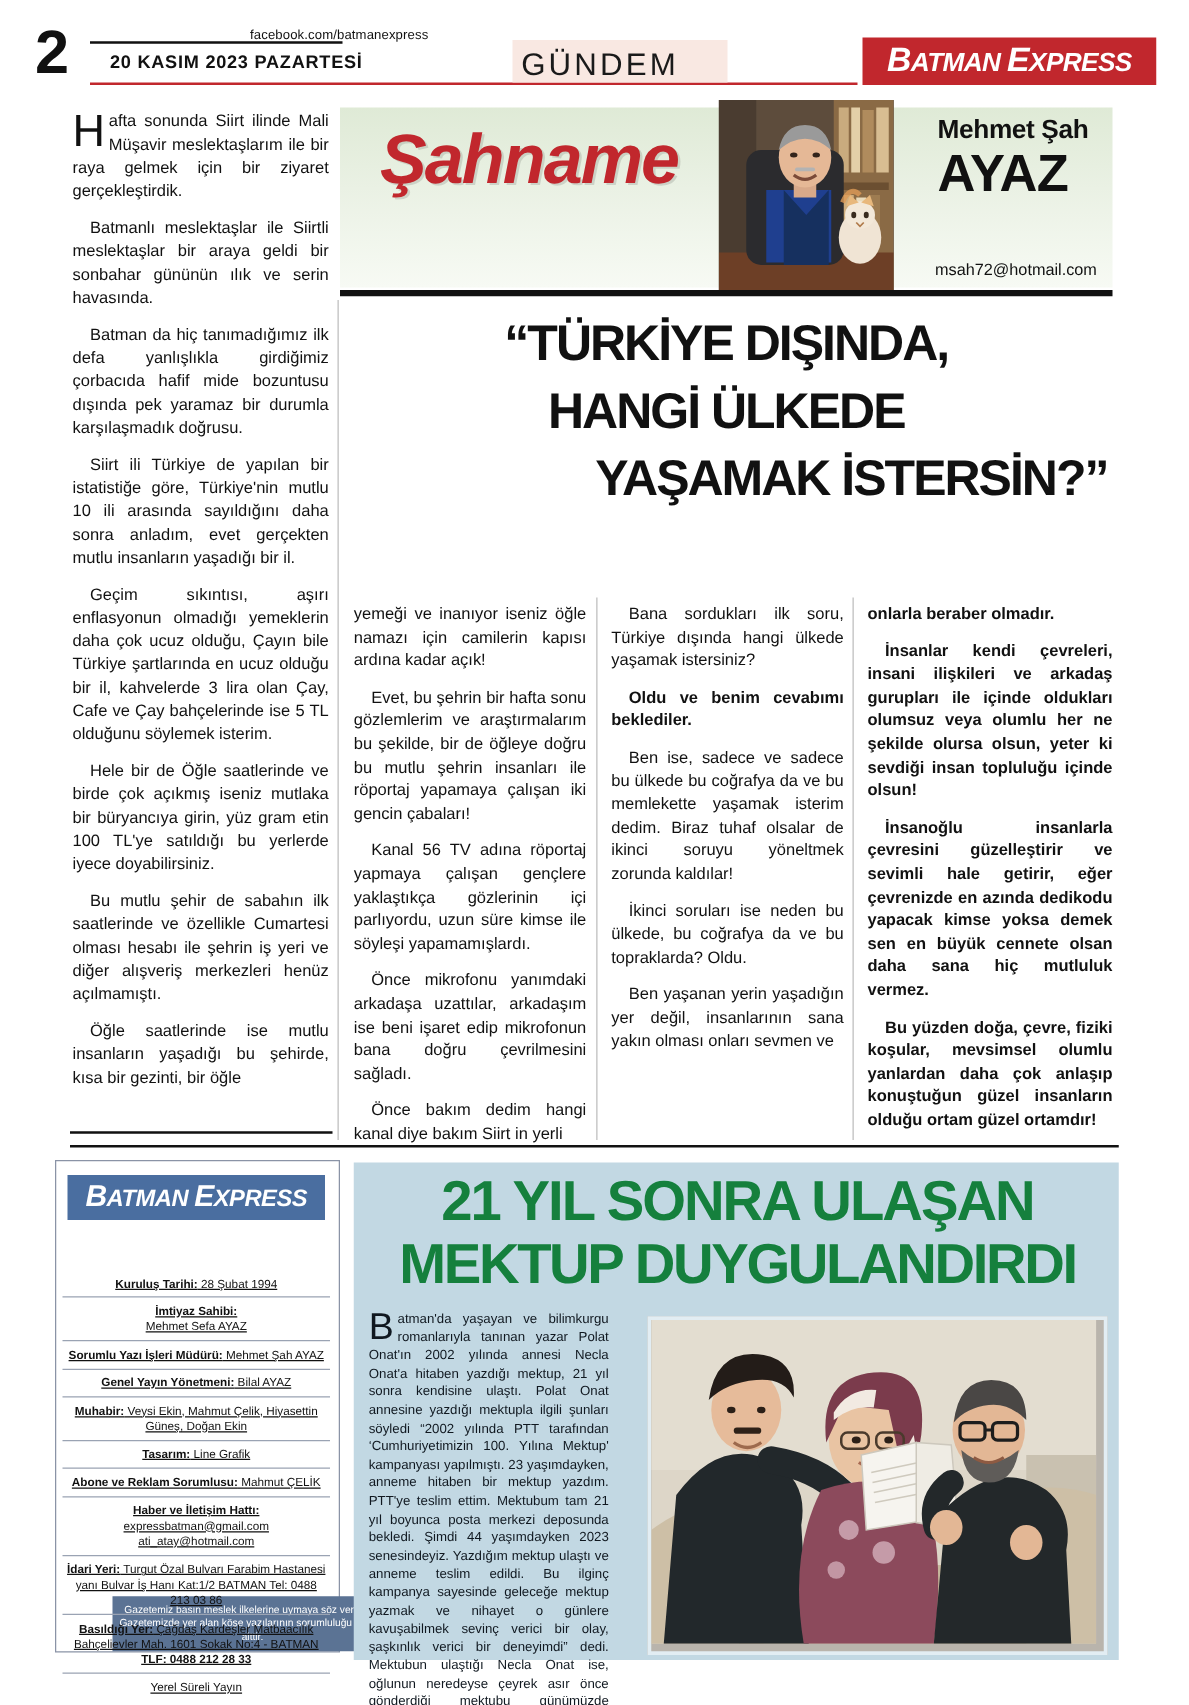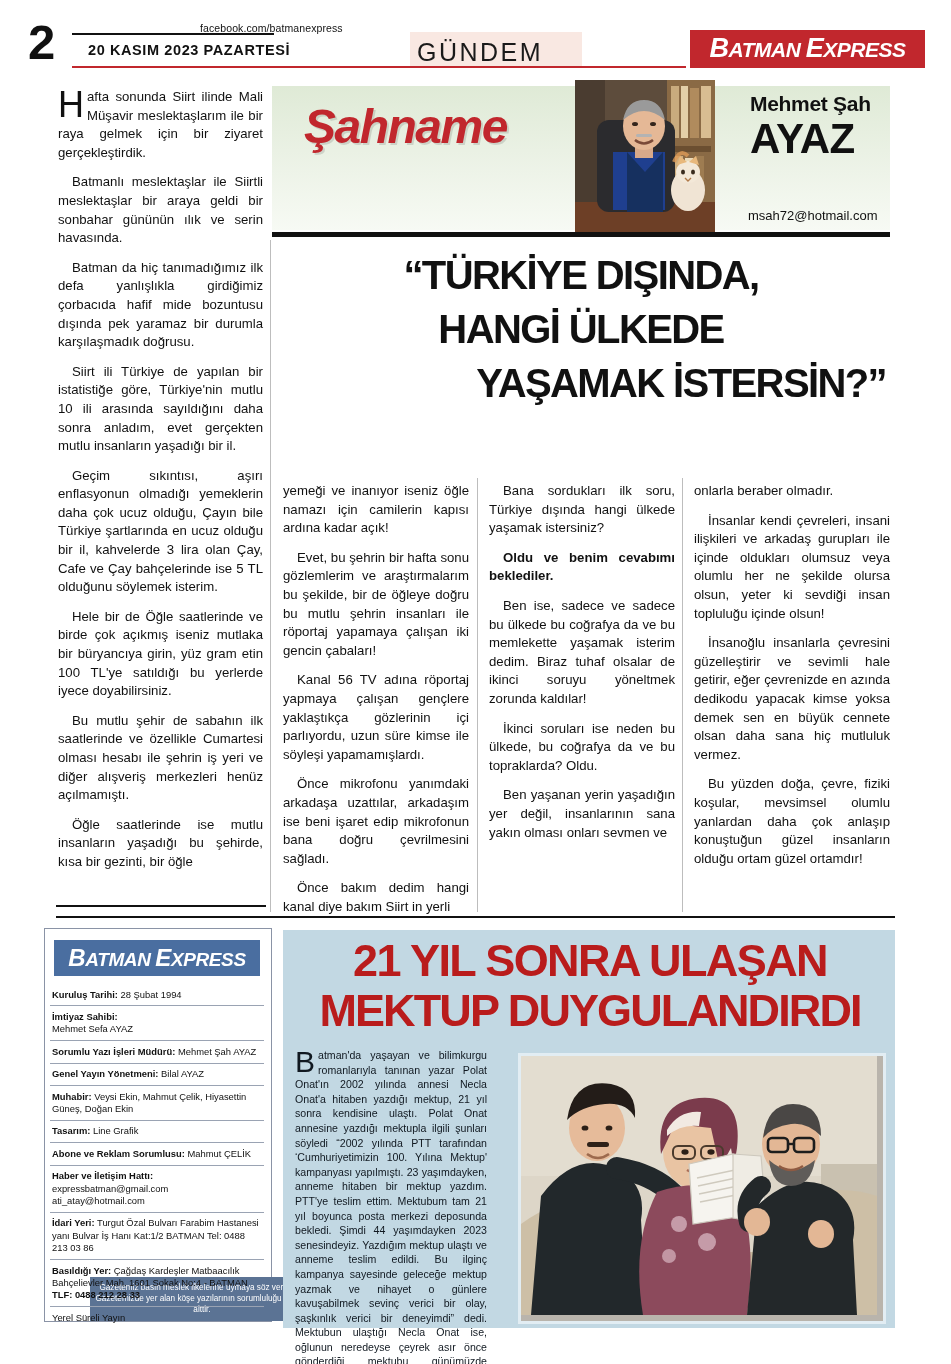--- a/index.html
+++ b/index.html
@@ -61,21 +61,21 @@
   .vrule-2{position:absolute;left:477px;top:478px;width:1px;height:434px;background:#bdbdbd;}
   .vrule-3{position:absolute;left:682px;top:478px;width:1px;height:434px;background:#bdbdbd;}
 
   
   .sahname-band{
     position:absolute;left:272px;top:86px;width:618px;height:144px;
     background:linear-gradient(180deg,#dfead6 0%,#eaf1e4 45%,#f7faf4 100%);
     overflow:hidden;
   }
   .sahname-word{
-    position:absolute;left:304px;top:98px;font-size:48px;font-weight:bold;
+    position:absolute;left:304px;top:98px;font-size:56px;font-weight:bold;
     font-style:italic;color:#c1272d;letter-spacing:-1.5px;line-height:58px;
     text-shadow:2px 2px 0 rgba(0,0,0,.12);
   }
   .author-photo{
     position:absolute;left:575px;top:80px;width:140px;height:152px;overflow:hidden;
     background:#6d6055;
   }
   .author-name-first{
     position:absolute;left:750px;top:92px;font-size:21px;font-weight:bold;color:#111;
     letter-spacing:-.3px;white-space:nowrap;
@@ -101,58 +101,58 @@
 
   
   .bodycol{
     position:absolute;top:482px;width:186px;font-size:13.2px;line-height:18.6px;
     text-align:justify;color:#111;
   }
   .bodycol p{margin:0 0 11px 0;text-indent:14px;}
   .bodycol p.bold{font-weight:bold;}
   #bc1{left:283px;}
   #bc2{left:489px;}
-  #bc3{left:694px;width:196px;}
+  #bc3{left:694px;width:196px;font-weight:bold;}
 
   .mid-rule{position:absolute;left:56px;top:916px;width:839px;height:2px;background:#111;}
 
   
   .impressum{
     position:absolute;left:44px;top:928px;width:226px;height:392px;
     border:1px solid #8a93a6;background:#fff;
   }
   .imp-logo{
     position:absolute;left:54px;top:940px;width:206px;height:36px;background:#4a6ea0;
     display:flex;align-items:center;justify-content:center;overflow:hidden;
   }
   .imp-logo .be-word{
     color:#fff;font-weight:bold;font-style:italic;font-size:24px;letter-spacing:-.4px;
     white-space:nowrap;
   }
   .imp-logo .be-word .sm{font-size:19px;}
   .imp-rows{
-    position:absolute;left:50px;top:984px;width:214px;
-    font-size:9.4px;line-height:12.4px;color:#111;
+    position:absolute;left:50px;top:1016px;width:214px;
+    font-size:9.4px;line-height:12.4px;text-align:center;color:#111;text-decoration:underline;
   }
   .imp-row{padding:4.5px 2px 4.5px 2px;border-bottom:1px solid #9aa3b3;}
   .imp-row:last-child{border-bottom:none;}
   .imp-row b{font-weight:bold;}
   .imp-note{
     position:absolute;left:45px;bottom:0;width:224px;background:#5b7394;color:#fff;
     font-size:8.2px;line-height:11px;text-align:center;padding:5px 3px 6px 3px;
     box-sizing:border-box;
   }
 
   
   .story{
     position:absolute;left:283px;top:930px;width:612px;height:398px;background:#c2d8e3;
   }
   .story-head{
     position:absolute;left:287px;top:936px;width:606px;text-align:center;
-    font-size:45px;font-weight:bold;line-height:50px;letter-spacing:-1.6px;color:#b91c1c;
+    font-size:45px;font-weight:bold;line-height:50px;letter-spacing:-1.6px;color:#15803d;
   }
   .story-head .l2{letter-spacing:-1.9px;}
   .story-body{
     position:absolute;left:295px;top:1048px;width:192px;font-size:10.6px;
     line-height:14.6px;text-align:justify;color:#101820;
   }
   .story-body .dc{
     float:left;font-size:30px;line-height:25px;padding:1px 3px 0 0;font-weight:normal;
   }
   .story-photo{

